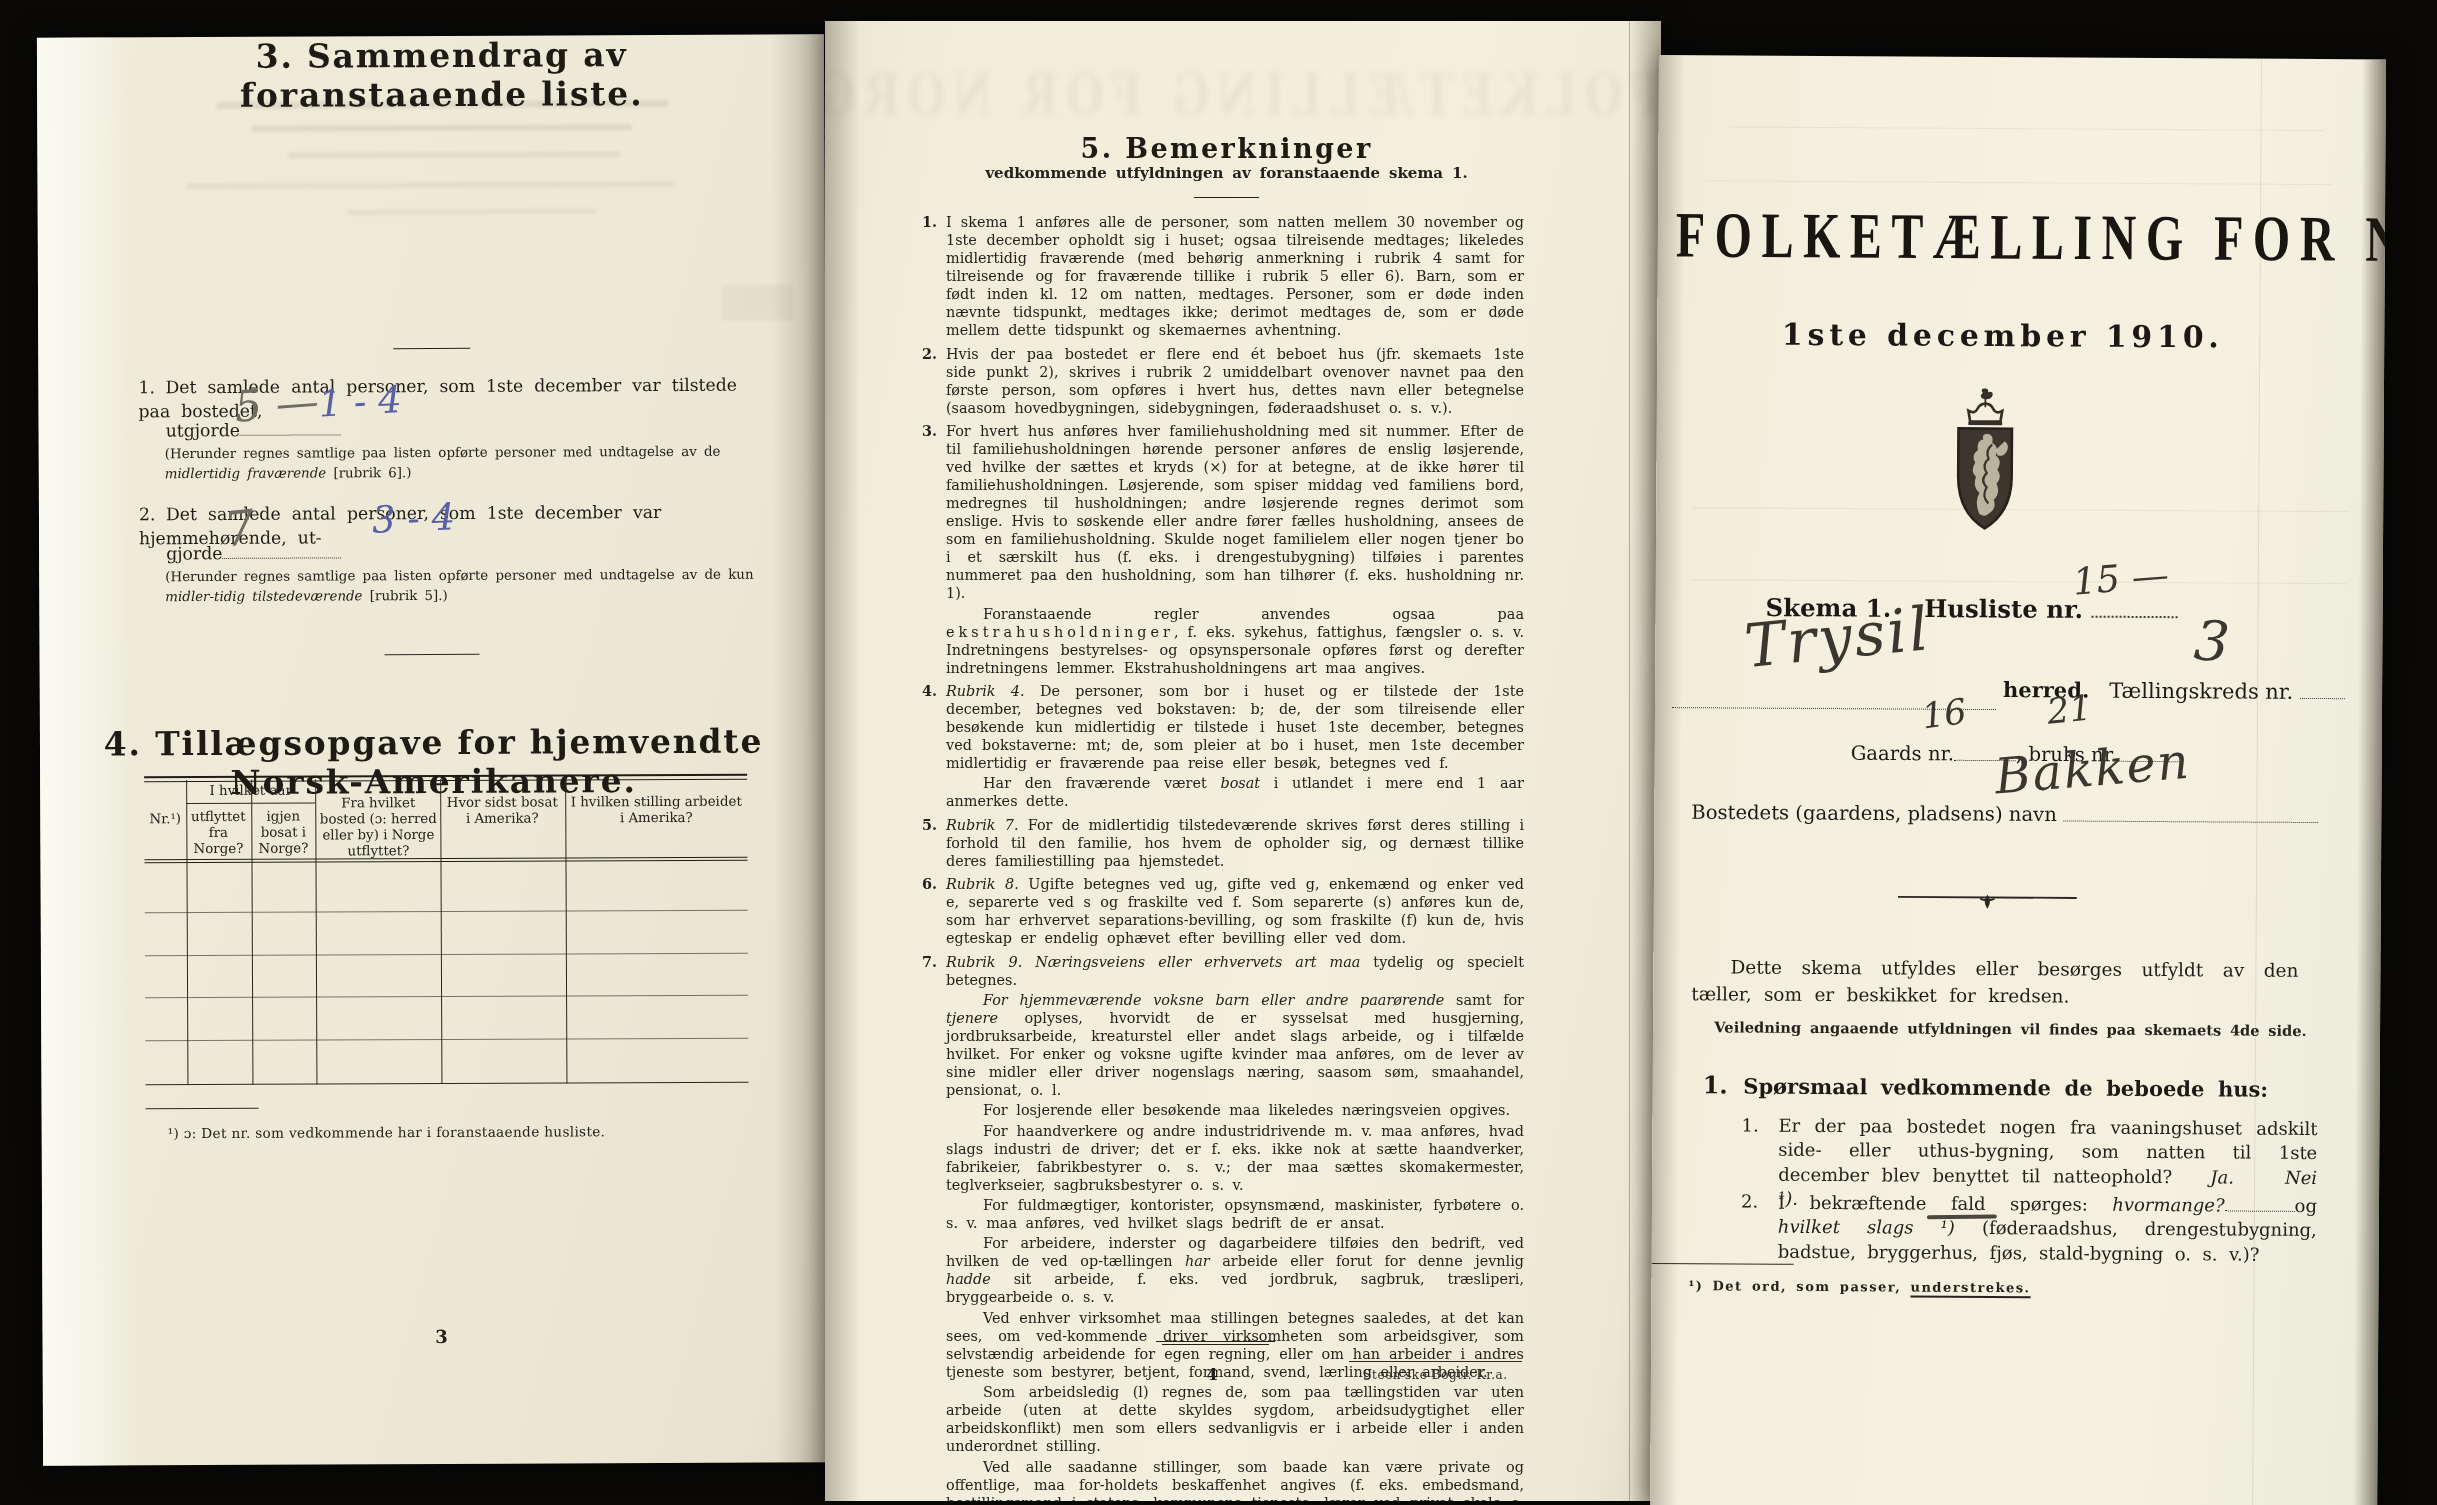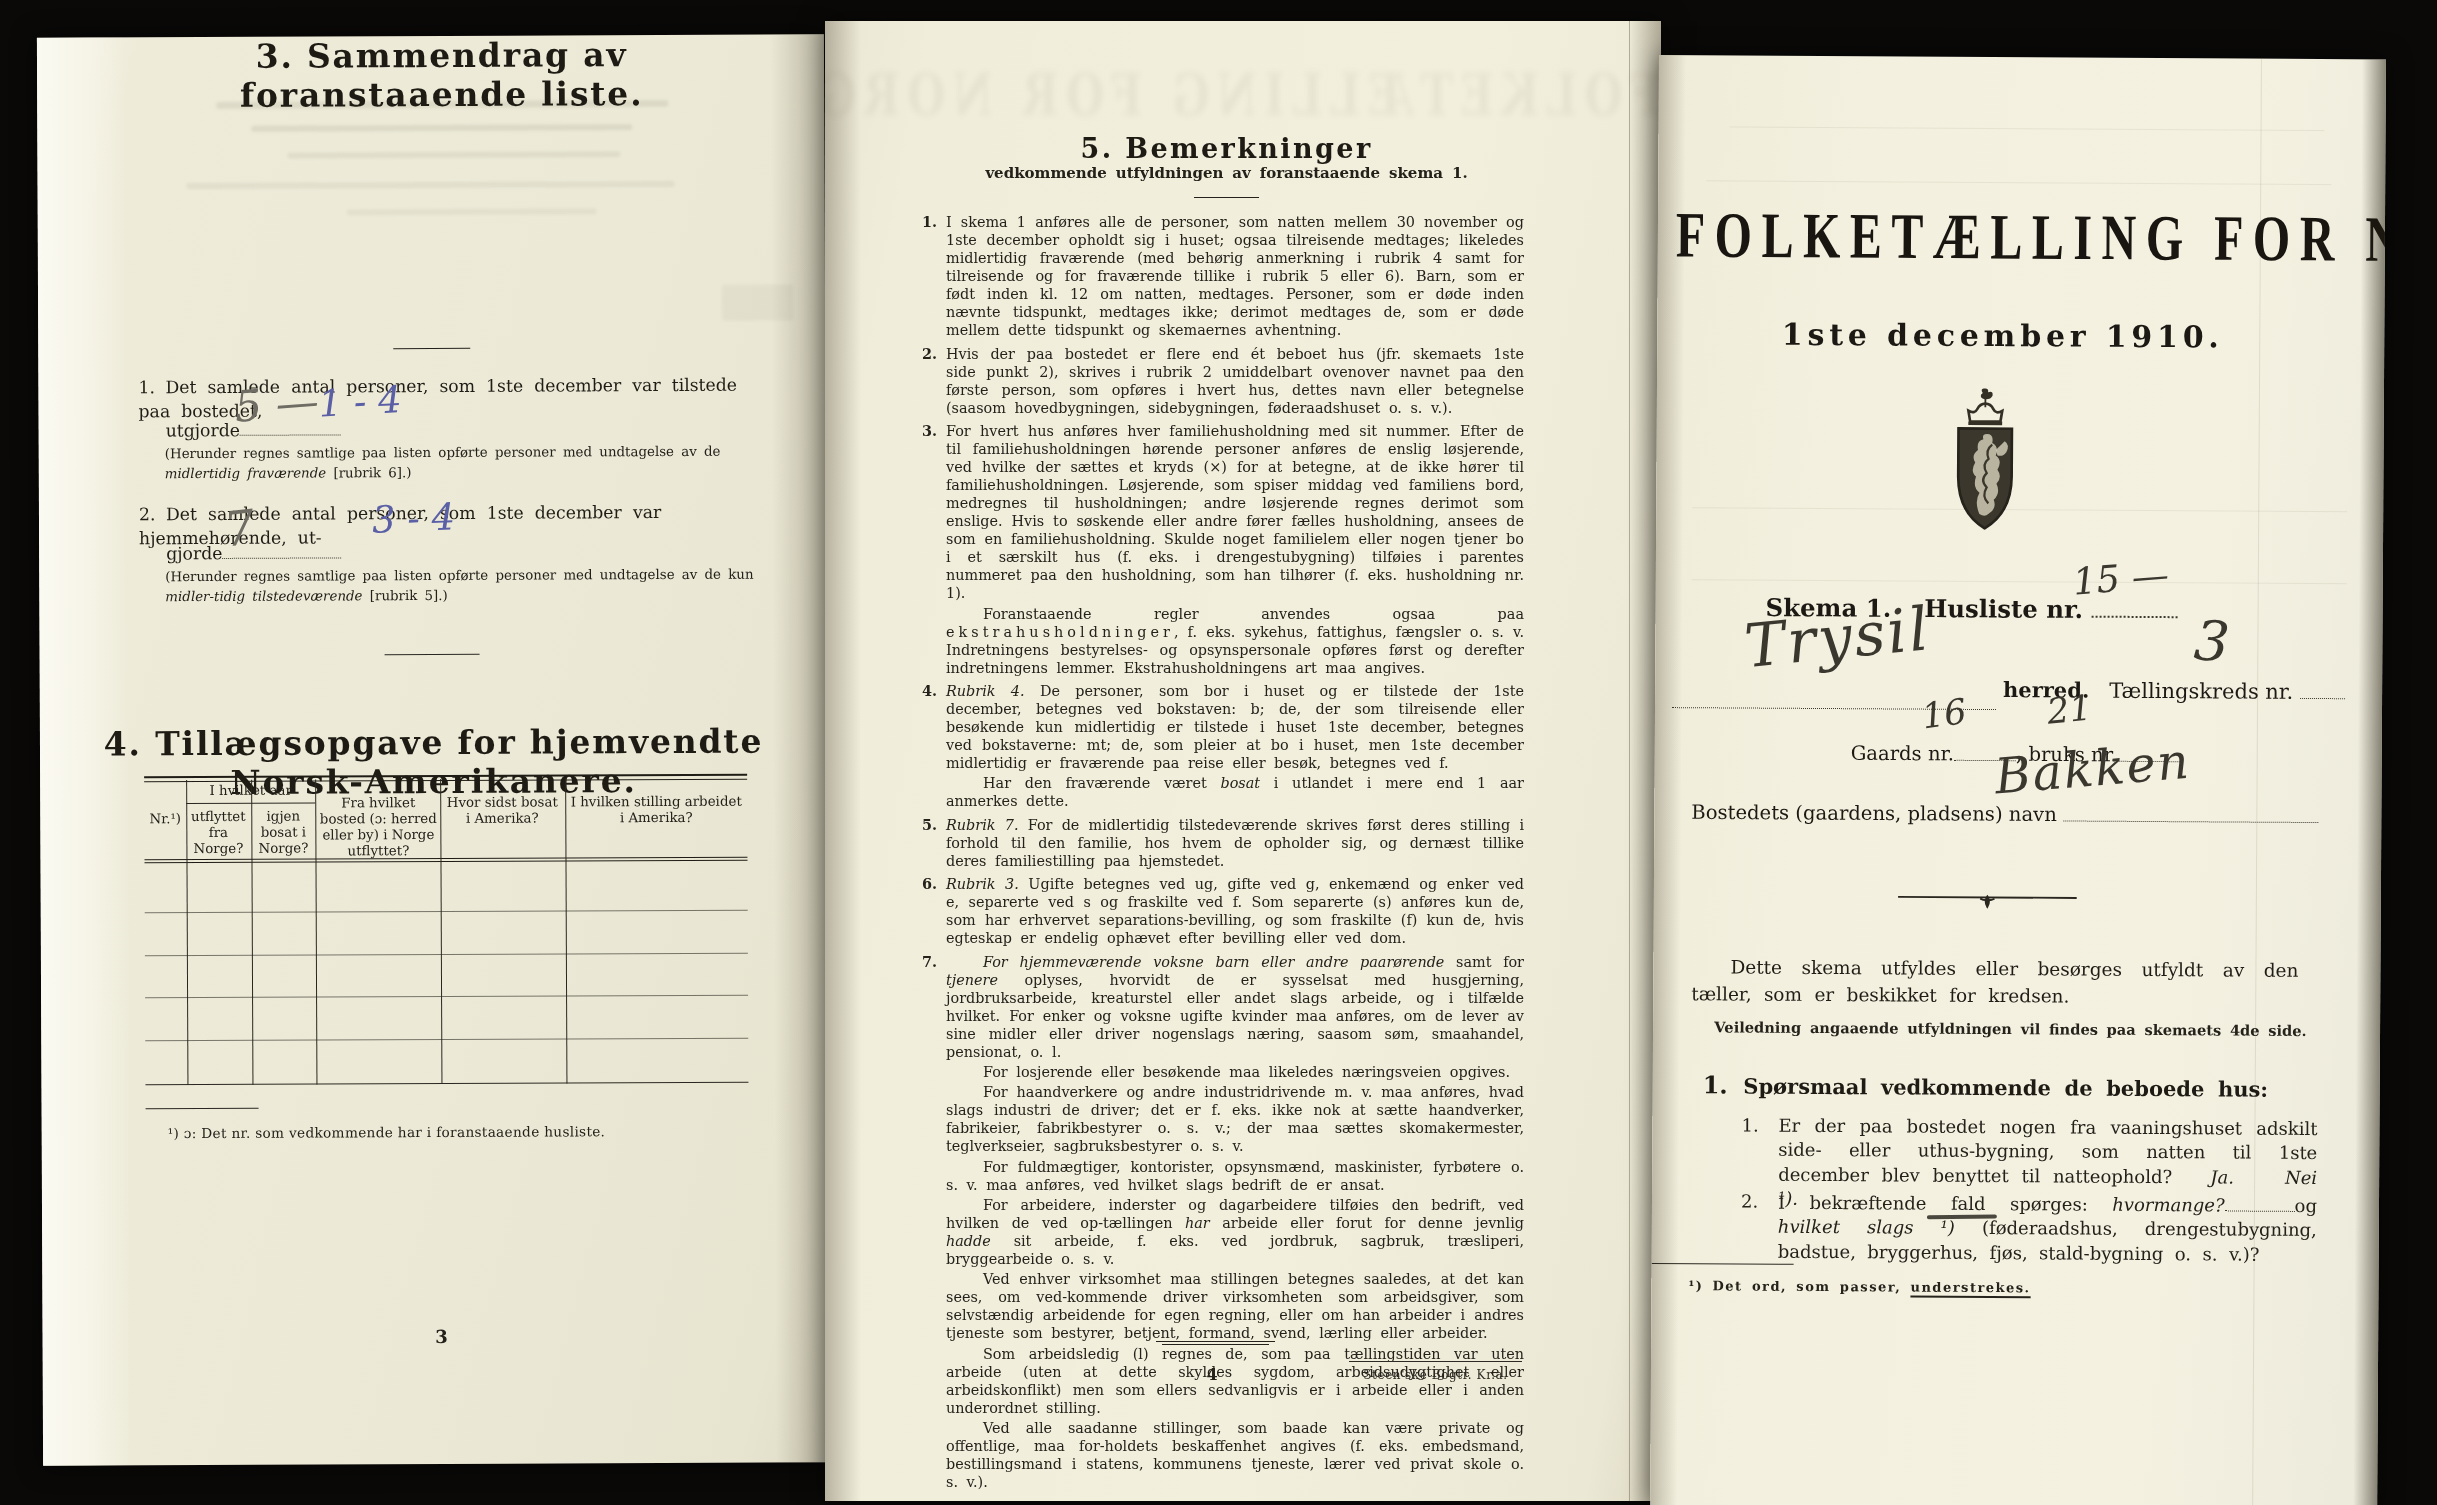--- a/index.html
+++ b/index.html
@@ -230,24 +230,25 @@
         <span class="bem-num">4.</span>
         <div class="bem-para"><i>Rubrik 4.</i>  De personer, som bor i huset og er tilstede der 1ste december, betegnes ved bokstaven: b; de, der som tilreisende eller besøkende kun midlertidig er tilstede i huset 1ste december, betegnes ved bokstaverne: mt; de, som pleier at bo i huset, men 1ste december midlertidig er fraværende paa reise eller besøk, betegnes ved f.</div>
         <div class="bem-para ind">Har den fraværende været <i>bosat</i> i utlandet i mere end 1 aar anmerkes dette.</div>
       </div>
       <div class="bem-item">
         <span class="bem-num">5.</span>
         <div class="bem-para"><i>Rubrik 7.</i>  For de midlertidig tilstedeværende skrives først deres stilling i forhold til den familie, hos hvem de opholder sig, og dernæst tillike deres familiestilling paa hjemstedet.</div>
       </div>
       <div class="bem-item">
         <span class="bem-num">6.</span>
-        <div class="bem-para"><i>Rubrik 3.</i>  Ugifte betegnes ved ug, gifte ved g, enkemænd og enker ved e, separerte ved s og fraskilte ved f.  Som separerte (s) anføres kun de, som har erhvervet separations-bevilling, og som fraskilte (f) kun de, hvis egteskap er endelig ophævet efter bevilling eller ved dom.</div>
+        <div class="bem-para"><i>Rubrik 8.</i>  Ugifte betegnes ved ug, gifte ved g, enkemænd og enker ved e, separerte ved s og fraskilte ved f.  Som separerte (s) anføres kun de, som har erhvervet separations-bevilling, og som fraskilte (f) kun de, hvis egteskap er endelig ophævet efter bevilling eller ved dom.</div>
       </div>
       <div class="bem-item">
         <span class="bem-num">7.</span>
+        <div class="bem-para"><i>Rubrik 9.  Næringsveiens eller erhvervets art maa</i> tydelig og specielt betegnes.</div>
         <div class="bem-para ind"><i>For hjemmeværende voksne barn eller andre paarørende</i> samt for <i>tjenere</i> oplyses, hvorvidt de er sysselsat med husgjerning, jordbruksarbeide, kreaturstel eller andet slags arbeide, og i tilfælde hvilket.  For enker og voksne ugifte kvinder maa anføres, om de lever av sine midler eller driver nogenslags næring, saasom søm, smaahandel, pensionat, o. l.</div>
         <div class="bem-para ind">For losjerende eller besøkende maa likeledes næringsveien opgives.</div>
         <div class="bem-para ind">For haandverkere og andre industridrivende m. v. maa anføres, hvad slags industri de driver; det er f. eks. ikke nok at sætte haandverker, fabrikeier, fabrikbestyrer o. s. v.; der maa sættes skomakermester, teglverkseier, sagbruksbestyrer o. s. v.</div>
         <div class="bem-para ind">For fuldmægtiger, kontorister, opsynsmænd, maskinister, fyrbøtere o. s. v. maa anføres, ved hvilket slags bedrift de er ansat.</div>
         <div class="bem-para ind">For arbeidere, inderster og dagarbeidere tilføies den bedrift, ved hvilken de ved op-tællingen <i>har</i> arbeide eller forut for denne jevnlig <i>hadde</i> sit arbeide, f. eks. ved jordbruk, sagbruk, træsliperi, bryggearbeide o. s. v.</div>
         <div class="bem-para ind">Ved enhver virksomhet maa stillingen betegnes saaledes, at det kan sees, om ved-kommende driver virksomheten som arbeidsgiver, som selvstændig arbeidende for egen regning, eller om han arbeider i andres tjeneste som bestyrer, betjent, formand, svend, lærling eller arbeider.</div>
         <div class="bem-para ind">Som arbeidsledig (l) regnes de, som paa tællingstiden var uten arbeide (uten at dette skyldes sygdom, arbeidsudygtighet eller arbeidskonflikt) men som ellers sedvanligvis er i arbeide eller i anden underordnet stilling.</div>
         <div class="bem-para ind">Ved alle saadanne stillinger, som baade kan være private og offentlige, maa for-holdets beskaffenhet angives (f. eks. embedsmand, bestillingsmand i statens, kommunens tjeneste, lærer ved privat skole o. s. v.).</div>
       </div>
     </div>

